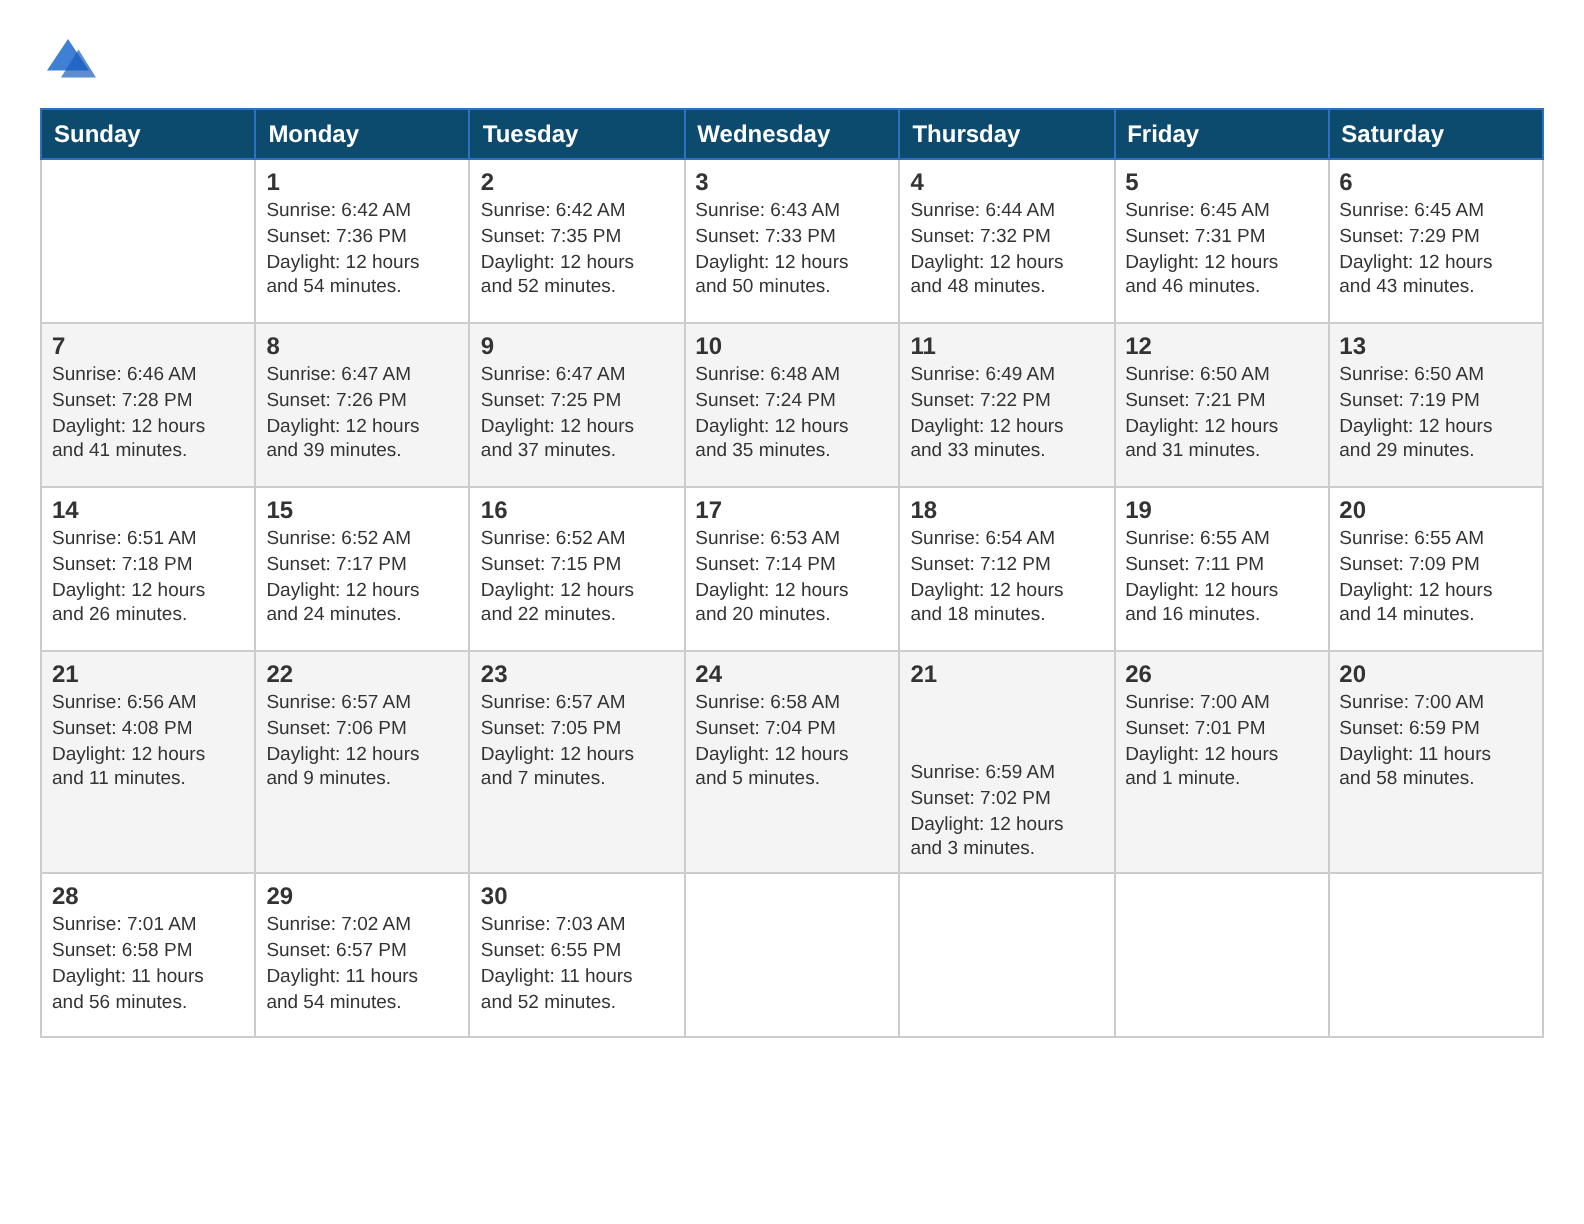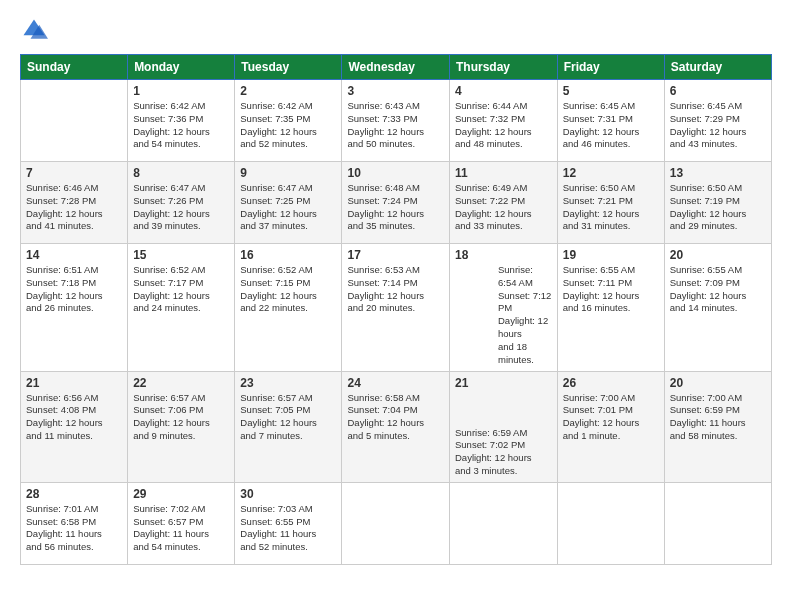--- a/index.html
+++ b/index.html
@@ -52,21 +52,21 @@
       font-size: 14px;
       font-weight: normal;
       color: #333;
     }
     .calendar {
       width: 100%;
       border-collapse: collapse;
       border: 1px solid #ccc;
     }
     .calendar th {
-      background: #15803d;
+      background: #0c4a6e;
       color: #fff;
       font-size: 12px;
       font-weight: bold;
       padding: 5px 6px;
       text-align: left;
       border: 1px solid #3070c0;
     }
     .calendar td {
       border: 1px solid #ccc;
       vertical-align: top;
@@ -247,21 +247,21 @@
           </td>
           <td>
             <span class="day-num">17</span>
             <div class="day-info" style="white-space: pre-line;">Sunrise: 6:53 AM
 Sunset: 7:14 PM
 Daylight: 12 hours
 and 20 minutes.</div>
           </td>
           <td>
             <span class="day-num">18</span>
-            <div class="day-info" style="white-space: pre-line; margin-left: 43px;">Sunrise: 6:54 AM
+            <div class="day-info" style="white-space: pre-line;">Sunrise: 6:54 AM
 Sunset: 7:12 PM
 Daylight: 12 hours
 and 18 minutes.</div>
           </td>
           <td>
             <span class="day-num">19</span>
             <div class="day-info" style="white-space: pre-line;">Sunrise: 6:55 AM
 Sunset: 7:11 PM
 Daylight: 12 hours
 and 16 minutes.</div>

